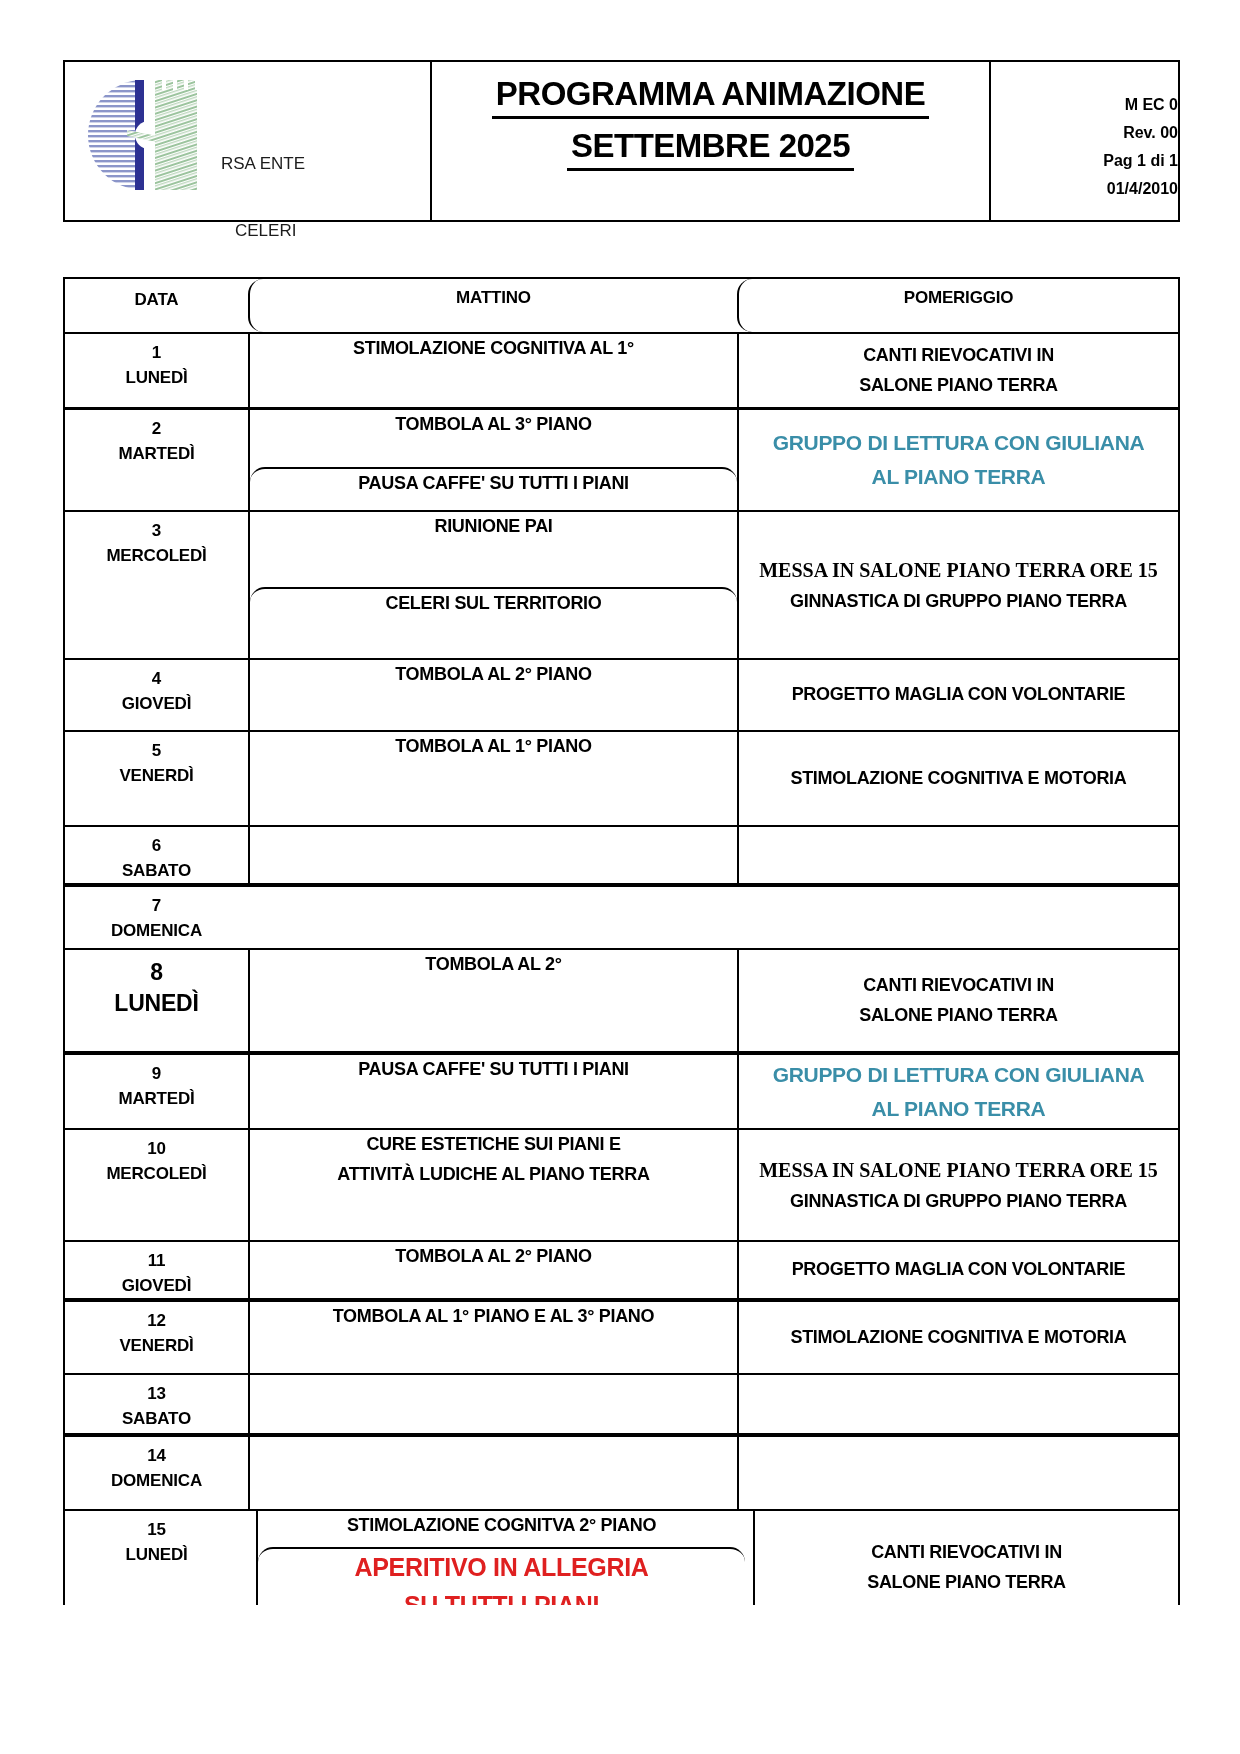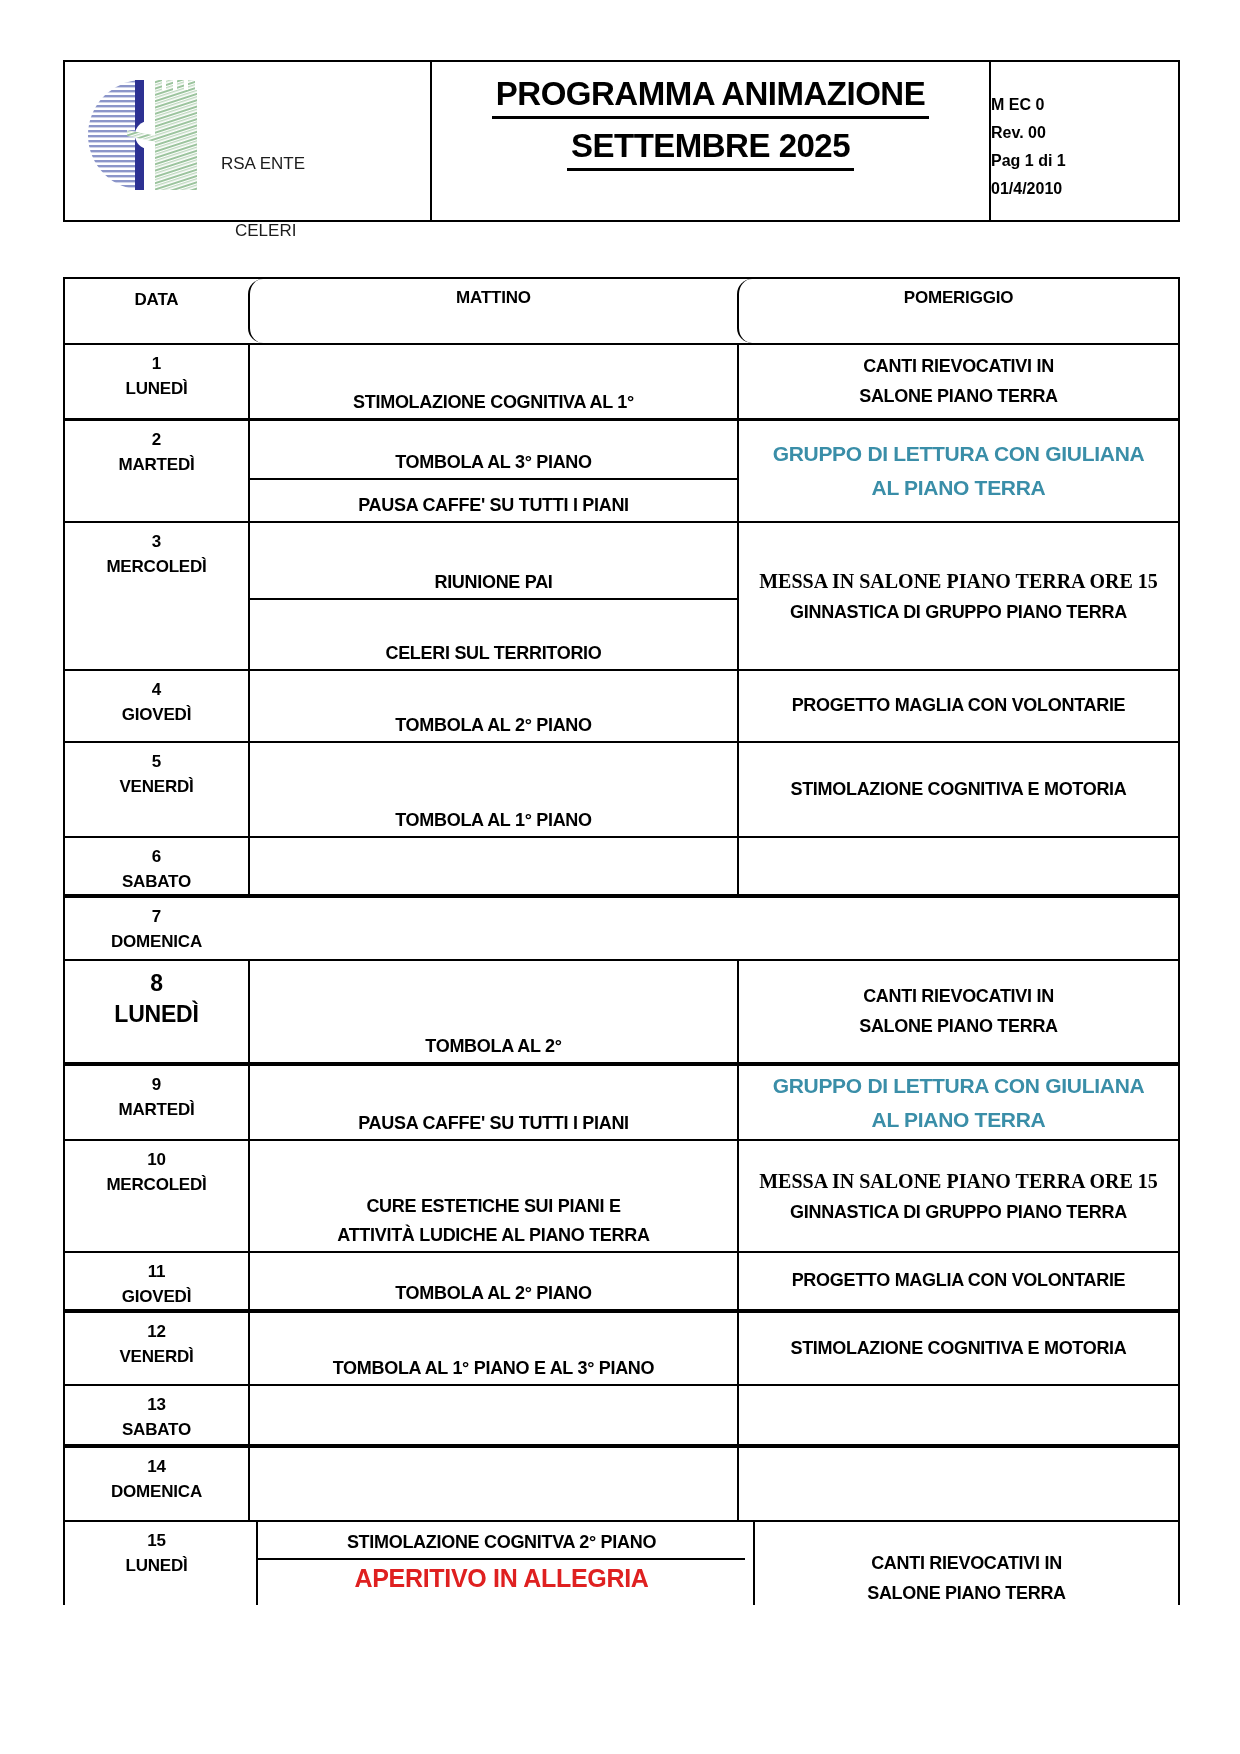--- a/index.html
+++ b/index.html
@@ -11,38 +11,38 @@
               border:2px solid #000;display:flex;box-sizing:border-box;}
   .hcell{box-sizing:border-box;height:100%;}
   .logo-cell{width:365px;display:flex;align-items:flex-start;padding:12px 0 0 12px;border-radius:7px;}
   .org-name{margin-left:12px;margin-top:74px;font-size:17px;line-height:1.85;color:#1c1c1c;}
   .org-line2{padding-left:14px;margin-top:36px;}
   .title-cell{width:559px;border-left:2px solid #000;display:flex;flex-direction:column;
               align-items:center;padding-top:13px;}
   .title-line{font-weight:bold;font-size:33px;letter-spacing:-0.5px;
               border-bottom:3px solid #000;padding:0 4px 3px 4px;margin-bottom:8px;}
   .info-cell{flex:1;border-left:2px solid #000;display:flex;flex-direction:column;
-             align-items:flex-start;justify-content:center;font-weight:bold;font-size:16px;
+             align-items:flex-end;justify-content:center;font-weight:bold;font-size:16px;
              line-height:1.75;padding-top:12px;}
 
   
   .main-table{position:absolute;left:63px;top:277px;width:1117px;height:1328px;
               border:2px solid #000;border-bottom:none;box-sizing:border-box;overflow:hidden;}
   .row{display:flex;border-bottom:2px solid #000;box-sizing:border-box;}
   .row.first{border-bottom-width:3px;}
   .row.thick{border-bottom-width:4px;}
   .row.last{border-bottom:none;gap:8px;}
   .cell{box-sizing:border-box;}
   .date-cell{width:183px;display:flex;flex-direction:column;align-items:center;
              padding-top:7px;font-weight:bold;font-size:17px;line-height:1.45;
              letter-spacing:-0.2px;}
   .date-cell.big{font-size:23px;line-height:1.35;}
   .mattino-cell{width:489px;border-left:2px solid #000;display:flex;flex-direction:column;}
-  .subcell{flex:1 1 auto;display:flex;flex-direction:column;justify-content:flex-end;
-           align-items:center;box-sizing:border-box;}
+  .subcell{flex:1 1 auto;display:flex;flex-direction:column;justify-content:flex-start;
+           align-items:center;box-sizing:border-box;border-radius:15px;}
   .sub-border{border-top:2px solid #000;}
   .pomeriggio-cell{flex:1;border-left:2px solid #000;display:flex;flex-direction:column;
                    justify-content:center;align-items:center;}
   .merged-cell{flex:1;}
   .header-row .date-cell{justify-content:flex-start;padding-top:9px;}
   .header-row .mattino-cell,.header-row .pomeriggio-cell{
       justify-content:flex-start;align-items:center;padding-top:9px;
       font-weight:bold;font-size:17px;letter-spacing:-0.2px;border-radius:15px;}
   .line{font-weight:bold;font-size:18px;letter-spacing:-0.3px;line-height:1.65;
         text-align:center;}
@@ -92,21 +92,21 @@
     </div>
     <div class="hcell info-cell">
       <div>M EC 0</div>
       <div>Rev. 00</div>
       <div>Pag 1 di 1</div>
       <div>01/4/2010</div>
     </div>
   </div>
 
   <div class="main-table">
-    <div class="row header-row" style="height:66px">
+    <div class="row header-row" style="height:55px">
       <div class="cell date-cell">DATA</div>
       <div class="cell mattino-cell">MATTINO</div>
       <div class="cell pomeriggio-cell">POMERIGGIO</div>
     </div>
     <div id="table-rows">
         <div class="row first" style="height: 76px;">
           <div class="cell date-cell">
             <div class="date-num">1</div>
             <div class="date-day">LUNEDÌ</div>
           </div>

